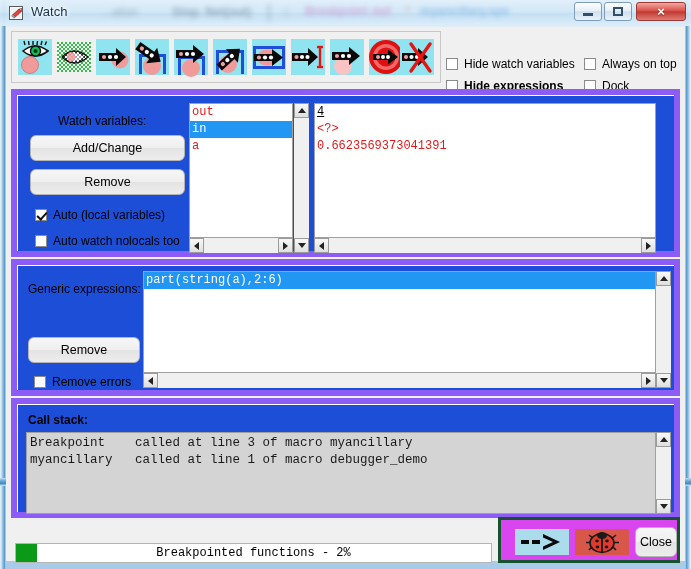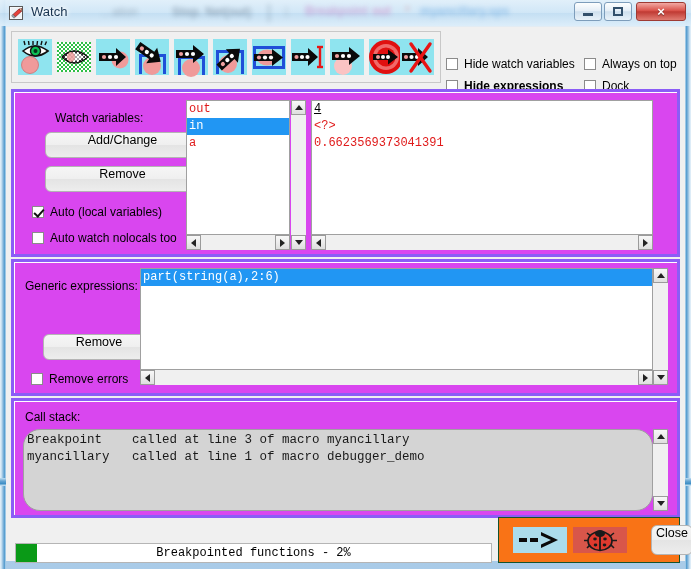--- a/index.html
+++ b/index.html
@@ -110,36 +110,35 @@
   }
   .cbox.checked::after {
     content:""; position:absolute; left:3px; top:0px;
     width:4px; height:8px; border:solid #111; border-width:0 2px 2px 0;
     transform: rotate(42deg);
   }
   .cb-label { white-space:nowrap; }
 
   
   .group {
-    position:absolute; background:#d946ef;
-    border:3px solid #8b5cf6;
+    position:absolute; background:#1d4ed8;
+    border:6px solid #8b5cf6;
     box-shadow: inset 1px 1px 0 #ffffff;
   }
 
   .lbl { position:absolute; font-size:12px; color:#000; }
 
   .btn {
     position:absolute;
     background: linear-gradient(180deg,#f6f6f6 0%,#efefef 48%,#e4e4e4 52%,#ededed 100%);
     border:1px solid #b4b4b4;
     border-radius:6px;
     font-size:12.5px; color:#000;
-    display:flex; justify-content:center;
+    display:flex; align-items:center; justify-content:center;
     cursor:pointer;
-    margin-left:18px;
   }
 
   
   .pane {
     position:absolute; background:#fff;
     border:1px solid #a0a0a0;
     overflow:hidden;
     font-family:"Liberation Mono", monospace;
     font-size:12px;
   }
@@ -186,22 +185,22 @@
   .progress .fill { position:absolute; left:0; top:0; height:100%; background:#0a9a17; }
   .progress .ptext {
     position:absolute; left:0; top:0; width:100%; height:100%;
     display:flex; align-items:center; justify-content:center;
     font-family:"Liberation Mono", monospace; font-size:12px; color:#000;
   }
 
   
   #action-panel {
     position:absolute;
-    background:#f97316;
-    border:1px solid #14532d;
+    background:#d946ef;
+    border:3px solid #14532d;
   }
 </style>
 </head>
 <body>
 
 <div id="window">
 
   <div class="frame-left"></div>
   <div class="frame-right"></div>
   <div class="frame-bottom"></div>
@@ -521,23 +520,23 @@
         <div class="sb-btn" style="left:0; top:0;">
             <span class="ar ar-u"></span>
           </div>
         <div class="sb-btn" style="left:0; bottom:0;">
             <span class="ar ar-d"></span>
           </div>
       </div>
     </div>
 
     <div class="group" style="left:5px; top:371px; width:669px; height:120px;">
-      <div class="lbl" style="left:11px; top:9px;">Call stack:</div>
-
-      <div id="callstack-pane" style="left:9px; top:28px; width:630px; height:82px;border-radius:17px;">
+      <div class="lbl" style="left:11px; top:9px;font-weight:bold;">Call stack:</div>
+
+      <div id="callstack-pane" style="left:9px; top:28px; width:630px; height:82px;">
         <div class="cs-row">Breakpoint    called at line 3 of macro myancillary</div>
         <div class="cs-row">myancillary   called at line 1 of macro debugger_demo</div>
       </div>
 
       <div class="sb-v" style="left:639px; top:28px; height:82px;">
         <div class="sb-btn" style="left:0; top:0;">
             <span class="ar ar-u"></span>
           </div>
         <div class="sb-btn" style="left:0; bottom:0;">
             <span class="ar ar-d"></span>

